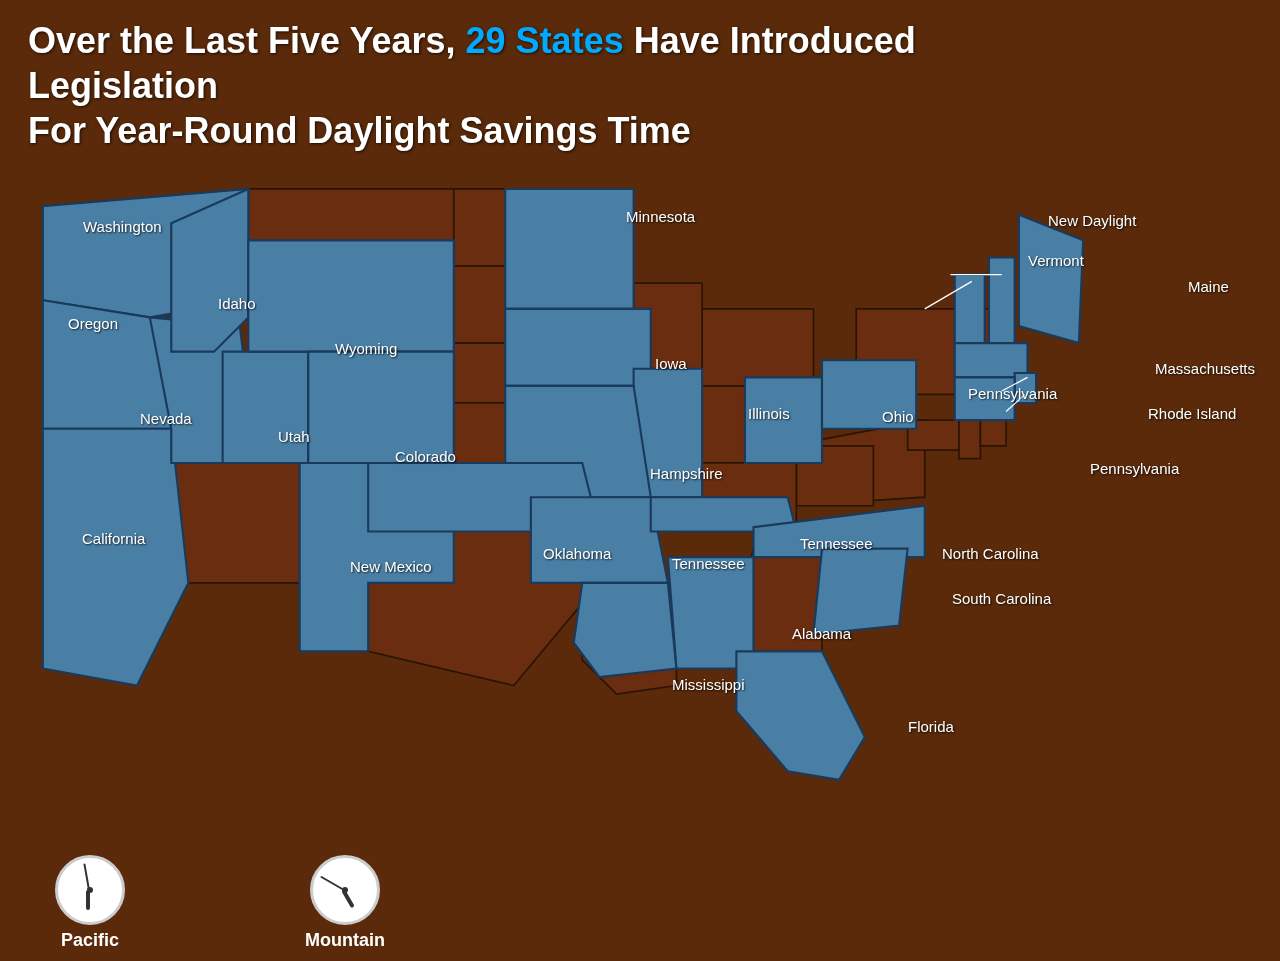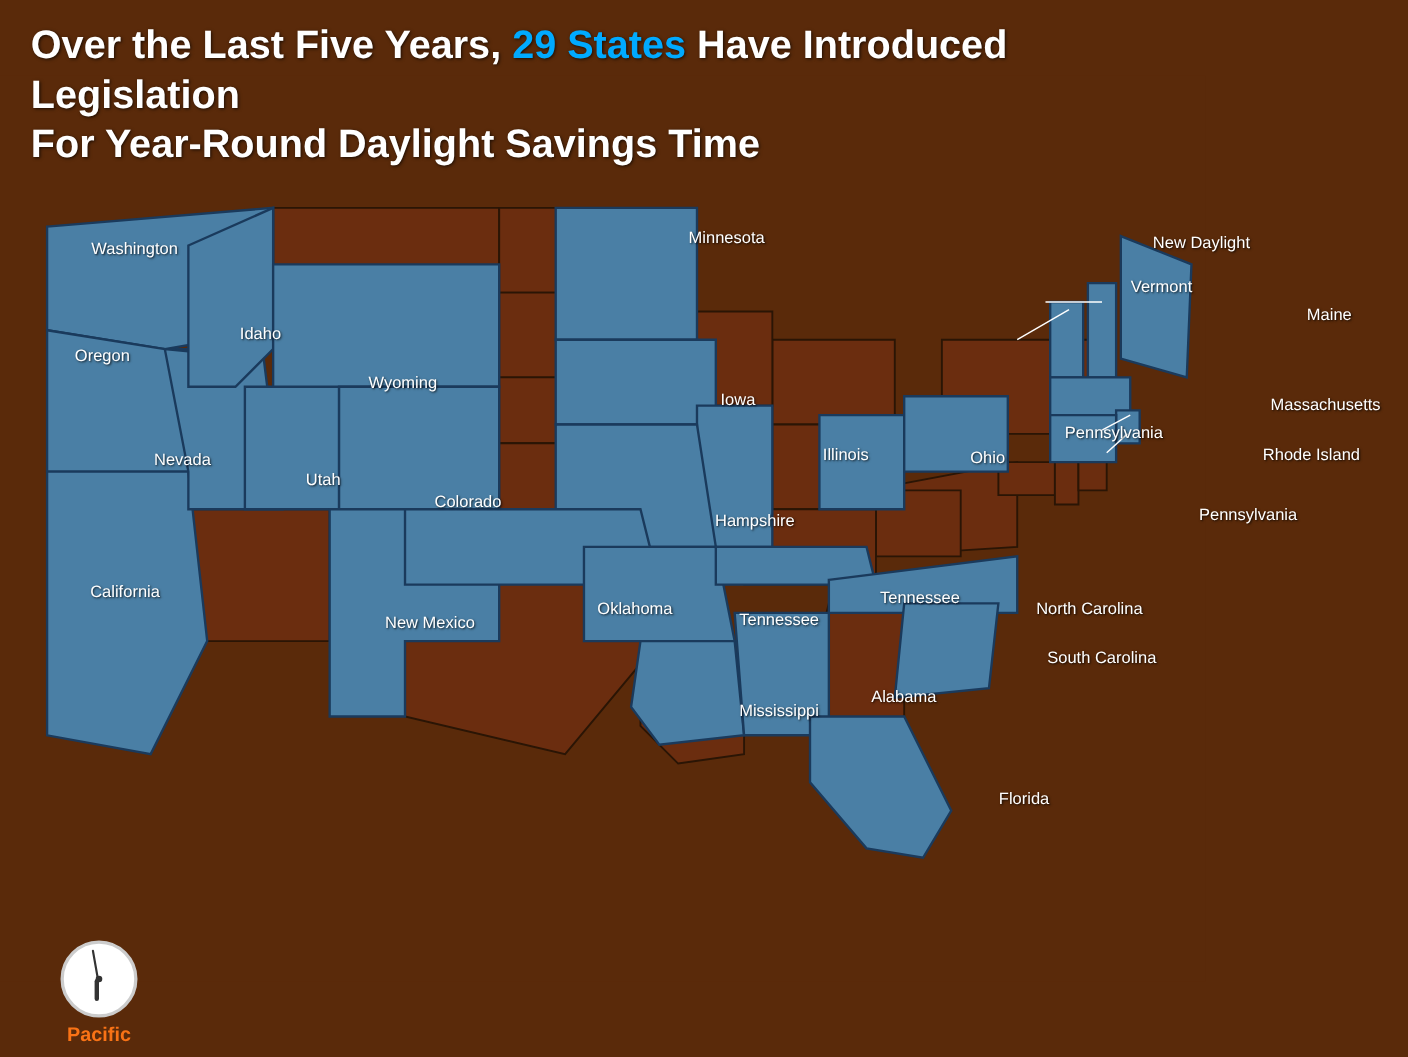--- a/index.html
+++ b/index.html
@@ -84,21 +84,21 @@
       width: 6px;
       height: 6px;
       background: #333;
       border-radius: 50%;
       top: 50%;
       left: 50%;
       transform: translate(-50%, -50%);
     }
 
     .clock-label {
-      color: #f97316;
+      color: #ffffff;
       font-size: 18px;
       font-weight: bold;
       margin-top: 5px;
       text-align: left;
     }
 
     
     .state-label {
       position: absolute;
       color: white;
@@ -249,21 +249,21 @@
   <span class="state-label" style="left:278px;top:428px">Utah</span>
   <span class="state-label" style="left:335px;top:340px">Wyoming</span>
   <span class="state-label" style="left:395px;top:448px">Colorado</span>
   <span class="state-label" style="left:350px;top:558px">New Mexico</span>
   <span class="state-label" style="left:626px;top:208px">Minnesota</span>
   <span class="state-label" style="left:655px;top:355px">Iowa</span>
   <span class="state-label" style="left:748px;top:405px">Illinois</span>
   <span class="state-label" style="left:650px;top:465px">Hampshire</span>
   <span class="state-label" style="left:543px;top:545px">Oklahoma</span>
   <span class="state-label" style="left:672px;top:555px">Tennessee</span>
-  <span class="state-label" style="left:672px;top:638px">Mississippi</span>
+  <span class="state-label" style="left:672px;top:676px">Mississippi</span>
   <span class="state-label" style="left:792px;top:625px">Alabama</span>
   <span class="state-label" style="left:800px;top:535px">Tennessee</span>
   <span class="state-label" style="left:882px;top:408px">Ohio</span>
   <span class="state-label" style="left:968px;top:385px">Pennsylvania</span>
   <span class="state-label" style="left:942px;top:545px">North Carolina</span>
   <span class="state-label" style="left:952px;top:590px">South Carolina</span>
   <span class="state-label" style="left:908px;top:718px">Florida</span>
   <span class="state-label" style="left:1188px;top:278px">Maine</span>
   <span class="state-label" style="left:1028px;top:252px">Vermont</span>
   <span class="state-label" style="left:1048px;top:212px">New Daylight</span>
@@ -274,16 +274,24 @@
   <div class="clock-zone" style="left:55px;">
     <div class="clock-face">
 
       <div class="clock-hand clock-hour" style="transform: translateX(-50%) rotate(180deg); transform-origin: bottom center; position:absolute; bottom:50%; left:50%; width:4px; height:20px; background:#333; border-radius:2px; margin-left:-2px;"></div>
       <div class="clock-hand clock-minute" style="transform: translateX(-50%) rotate(350deg); transform-origin: bottom center; position:absolute; bottom:50%; left:50%; width:2px; height:27px; background:#333; border-radius:2px; margin-left:-1px;"></div>
       <div class="clock-center"></div>
     </div>
     <span class="clock-label">Pacific</span>
   </div>
 
+  <div class="clock-zone" style="left:305px;">
+    <div class="clock-face">
+      <div class="clock-hand clock-hour" style="transform: translateX(-50%) rotate(150deg); transform-origin: bottom center; position:absolute; bottom:50%; left:50%; width:4px; height:20px; background:#333; border-radius:2px; margin-left:-2px;"></div>
+      <div class="clock-hand clock-minute" style="transform: translateX(-50%) rotate(300deg); transform-origin: bottom center; position:absolute; bottom:50%; left:50%; width:2px; height:27px; background:#333; border-radius:2px; margin-left:-1px;"></div>
+      <div class="clock-center"></div>
+    </div>
+    <span class="clock-label">Mountain</span>
+  </div>
 
 
 
 </div>
 
 </body></html>

